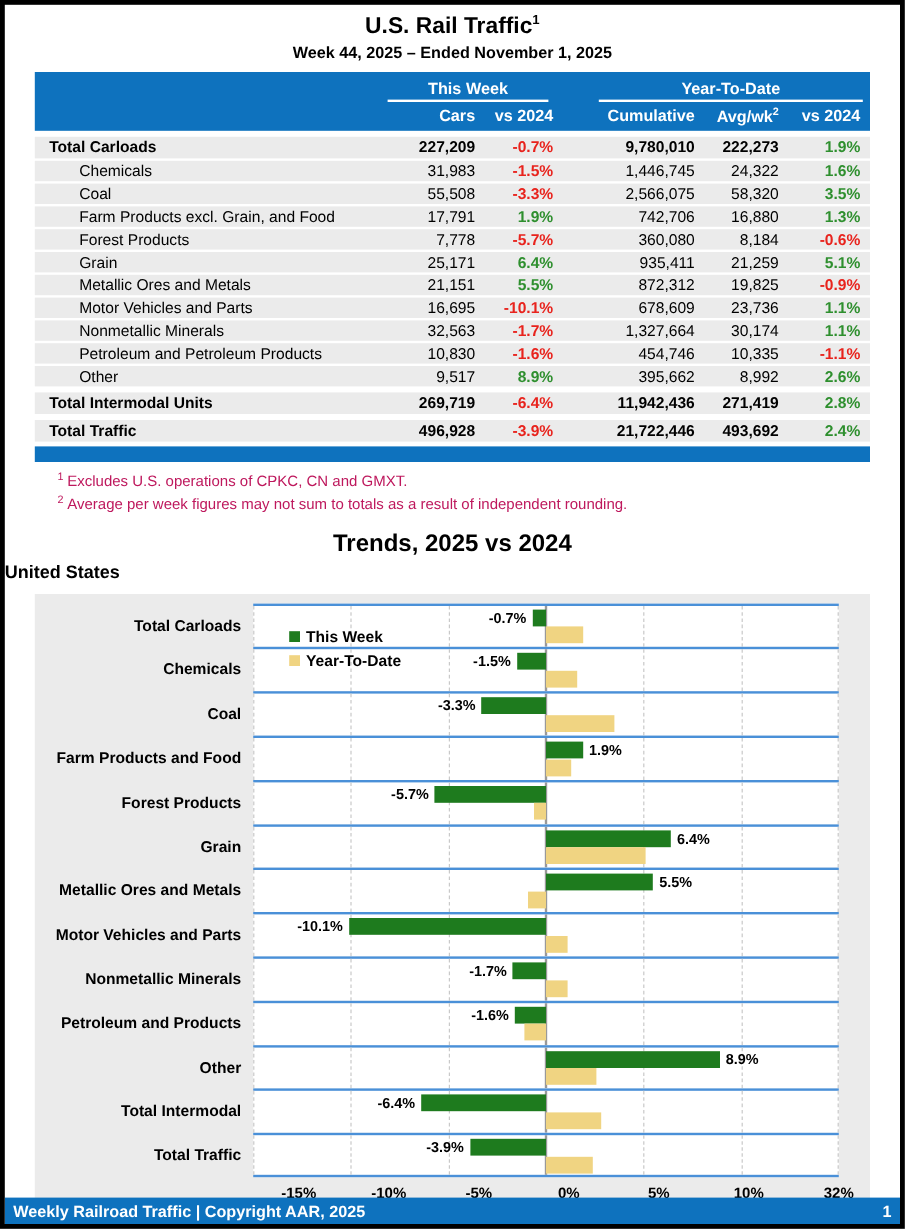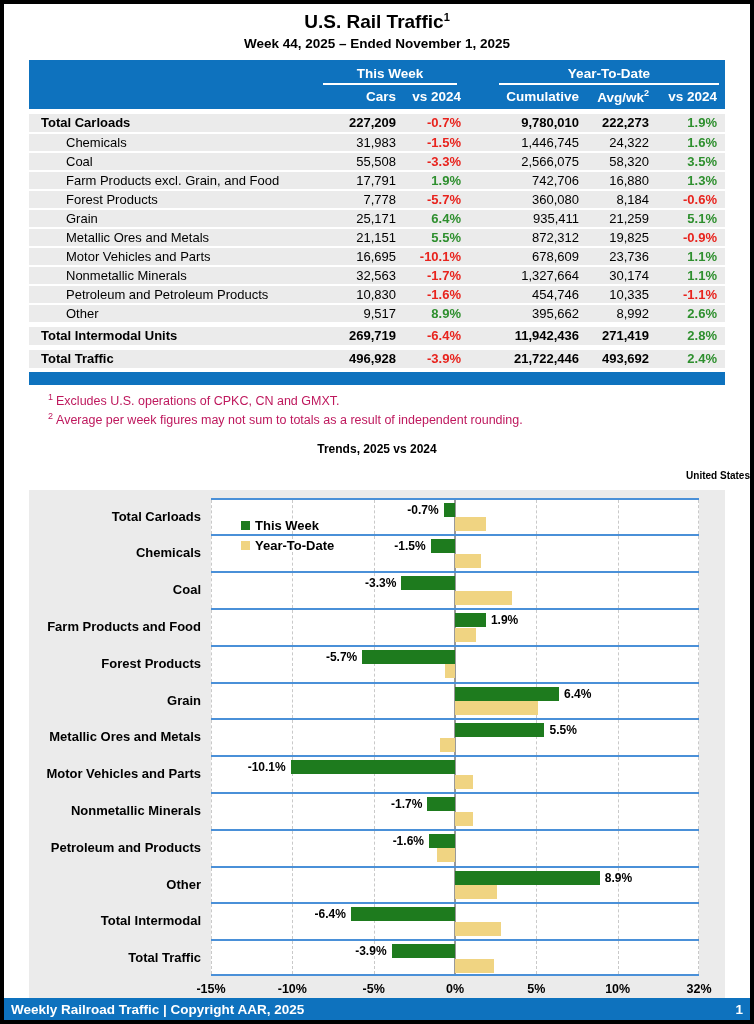--- a/index.html
+++ b/index.html
@@ -40,37 +40,37 @@
   .pos { color:#2E8F2E; font-weight:bold; }
   .trow.total .neg, .trow.total .pos { font-weight:bold; }
   .blue-divider { margin:4px 25px 0 25px; height:13px; background:var(--blue); }
 
   
   .footnotes { margin:7px 0 0 44px; font-size:12.5px; color:#be185d; }
   .footnotes div { margin-top:3px; }
   .footnotes sup { font-size:9px; margin-right:3px; }
 
   
-  .chart-title { text-align:center; font-size:12px; font-weight:bold; margin-top:14px; }
-  .chart-subtitle { text-align:right; font-size:10px; font-weight:bold; margin-top:14px; }
+  .chart-title { text-align:center; font-size:20px; font-weight:bold; margin-top:14px; }
+  .chart-subtitle { text-align:left; font-size:15px; font-weight:bold; margin-top:4px; }
   .chart-panel { margin:9px 25px 0 25px; background:#EBEBEB; padding:8px 26px 6px 0; position:relative; }
   .crow { display:grid; grid-template-columns:182px 1fr; height:36.8px; }
   .clabel {
     font-size:13px; font-weight:bold; text-align:right; padding-right:10px;
     display:flex; align-items:center; justify-content:flex-end; white-space:nowrap;
   }
   .cplot { position:relative; background:#fff; border-top:2px solid var(--rowline); }
   .crow.last .cplot { border-bottom:2px solid var(--rowline); }
   .gridline { position:absolute; top:0; bottom:0; width:0; border-left:1px dashed #C9C9C9; }
   .zeroline { position:absolute; top:0; bottom:0; width:2px; background:#999; }
   .bar { position:absolute; height:14px; }
   .bar.s0 { top:3px; background:var(--green); }
   .bar.s1 { top:17.5px; background:var(--tan); }
   .dlabel { position:absolute; top:2px; height:16px; line-height:16px; font-size:12px; font-weight:bold; white-space:nowrap; }
-  .axis-row { display:grid; grid-template-columns:182px 1fr; height:16px; }
+  .axis-row { display:grid; grid-template-columns:182px 1fr; height:16px;gap:38px; }
   .axis-area { position:relative; }
   .tick { position:absolute; top:6px; transform:translateX(-50%); font-size:12.5px; font-weight:bold; white-space:nowrap; }
   .legend { position:absolute; left:212px; top:28px; z-index:5; }
   .legend-item { display:flex; align-items:center; margin-bottom:5px; }
   .legend-swatch { width:9px; height:9px; margin-right:5px; }
   .legend-label { font-size:13px; font-weight:bold; }
 
   
   .page-footer {
     position:absolute; left:0; right:0; bottom:0; height:22px; background:var(--blue);

